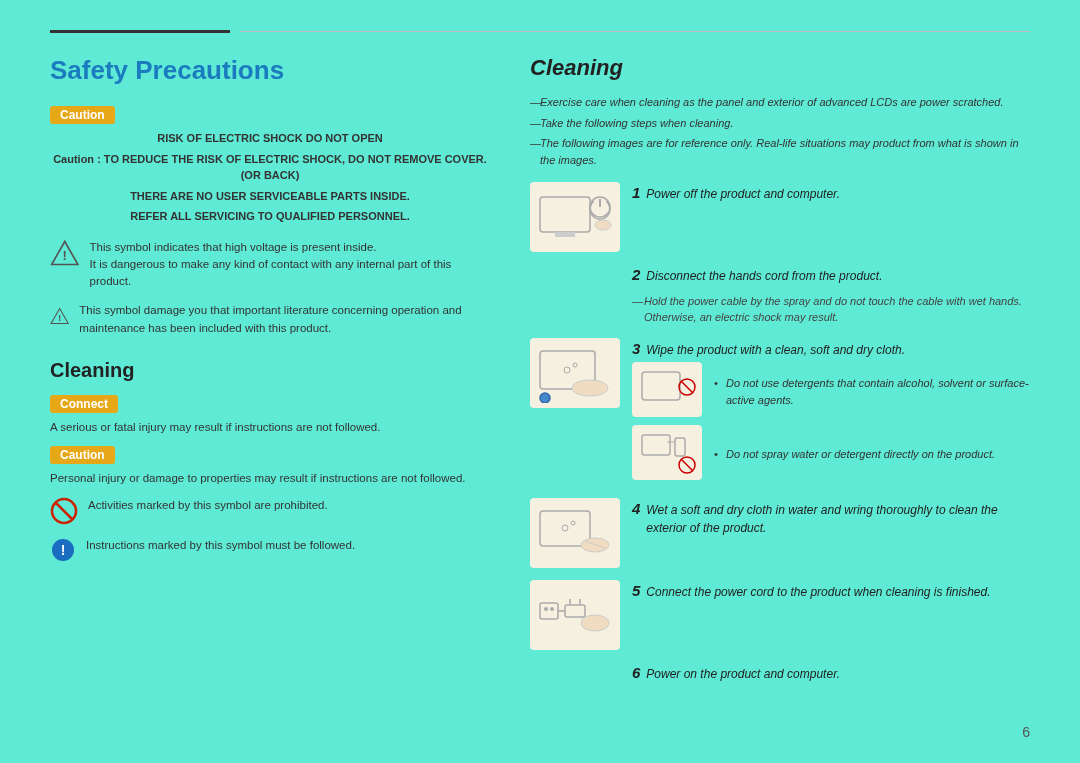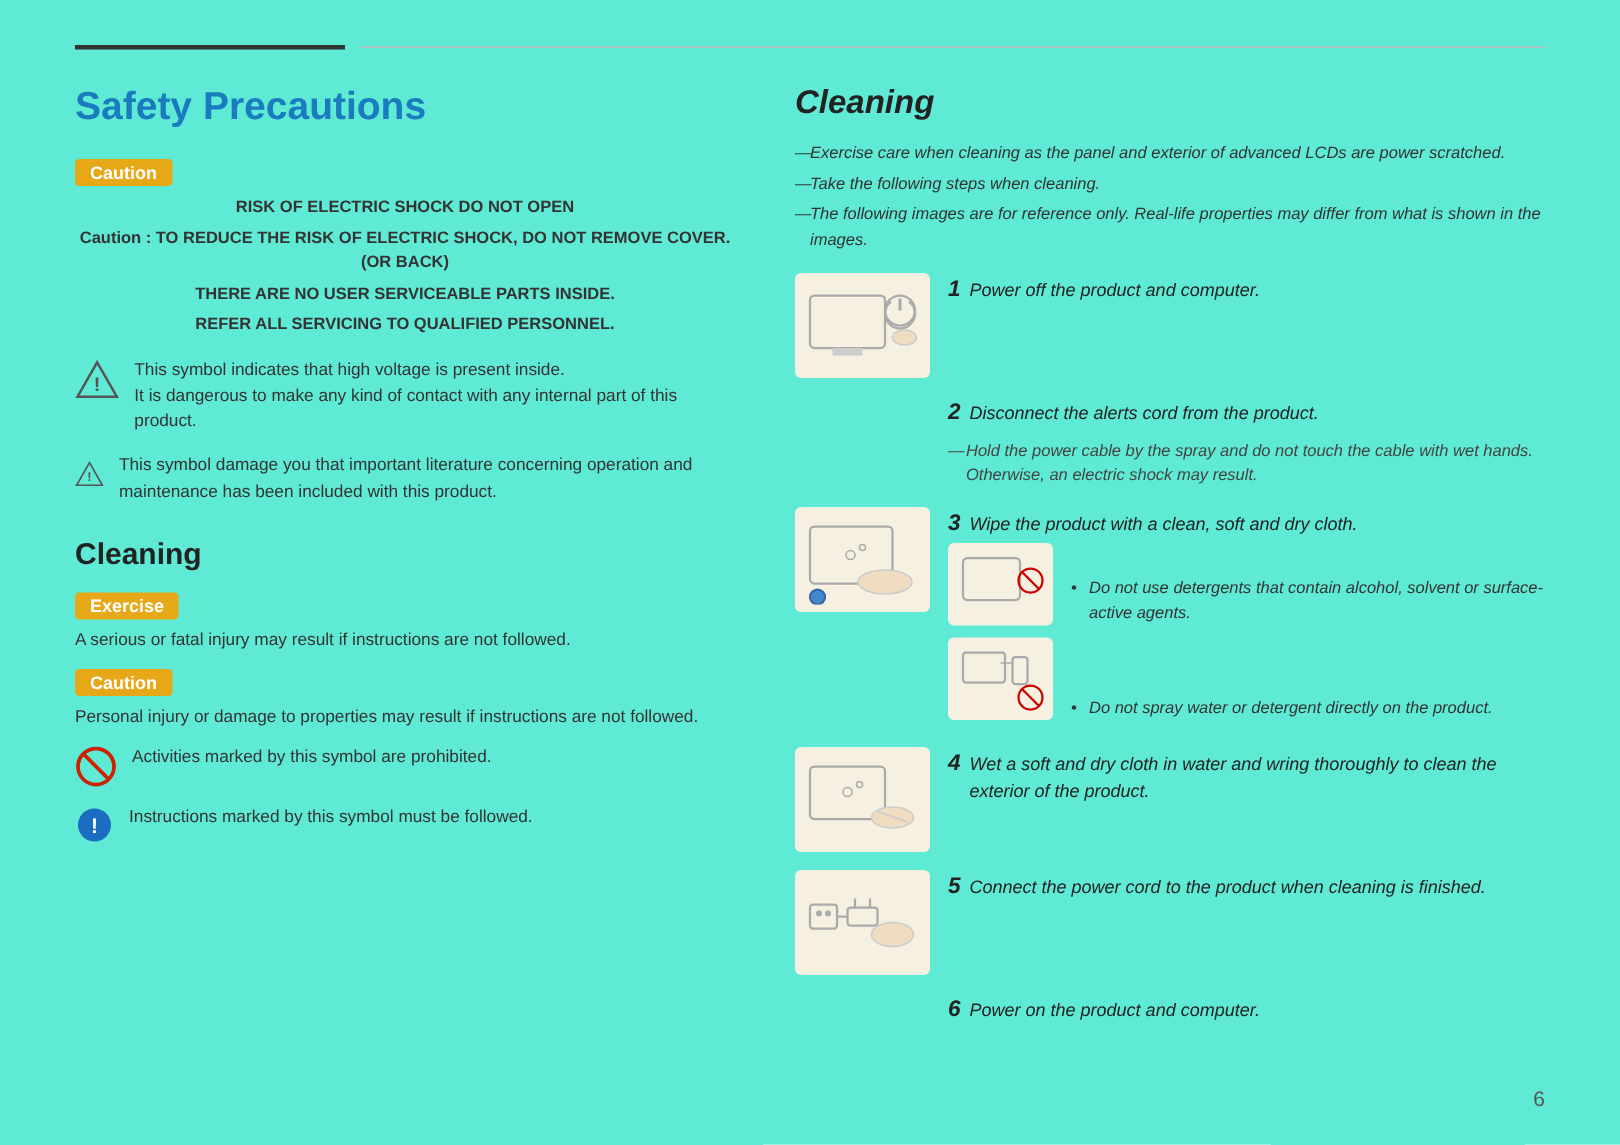--- a/index.html
+++ b/index.html
@@ -184,21 +184,21 @@
       height: 55px;
       background: #f5f0e0;
       border-radius: 4px;
       flex-shrink: 0;
       display: flex;
       align-items: center;
       justify-content: center;
     }
     .sub-step-row {
       display: flex;
-      align-items: flex-end;
+      align-items: center;
       gap: 10px;
       margin-bottom: 8px;
       margin-left: 0;
     }
     .page-number {
       position: absolute;
       bottom: 20px;
       right: 50px;
       font-size: 14px;
       color: #555;
@@ -261,21 +261,21 @@
         <svg class="warning-triangle" viewBox="0 0 36 32" fill="none" xmlns="http://www.w3.org/2000/svg">
           <polygon points="18,2 34,30 2,30" stroke="#555" stroke-width="2" fill="none"></polygon>
           <text x="18" y="25" text-anchor="middle" font-size="16" fill="#555" font-weight="bold">!</text>
         </svg>
         <div class="symbol-text">This symbol damage you that important literature concerning operation and maintenance has been included with this product.</div>
       </div>
 
       <h2 class="symbols-title">Cleaning</h2>
 
       <div class="symbols-section">
-        <div class="badge badge-warning">Exercise</div>
+        <div class="badge badge-warning">Connect</div>
         <div class="symbol-desc">A serious or fatal injury may result if instructions are not followed.</div>
       </div>
 
       <div class="symbols-section">
         <div class="badge badge-caution">Caution</div>
         <div class="symbol-desc">Personal injury or damage to properties may result if instructions are not followed.</div>
       </div>
 
       <div class="symbol-block">
         <svg class="prohibit-icon" viewBox="0 0 28 28" xmlns="http://www.w3.org/2000/svg">
@@ -292,21 +292,21 @@
         </svg>
         <div class="symbol-text">Instructions marked by this symbol must be followed.</div>
       </div>
     </div>
 
     <div class="right-col">
       <h2 class="cleaning-title">Cleaning</h2>
 
       <div class="cleaning-note">Exercise care when cleaning as the panel and exterior of advanced LCDs are power scratched.</div>
       <div class="cleaning-note">Take the following steps when cleaning.</div>
-      <div class="cleaning-note">The following images are for reference only. Real-life properties may differ from what is shown in the images.</div>
+      <div class="cleaning-note">The following images are for reference only. Real-life situations may product from what is shown in the images.</div>
 
       <div class="cleaning-steps">
 
         <div class="step-row">
           <div class="step-img">
 
             <svg width="80" height="60" viewBox="0 0 80 60" xmlns="http://www.w3.org/2000/svg">
               <rect x="5" y="10" width="50" height="35" rx="3" fill="none" stroke="#aaa" stroke-width="1.5"></rect>
               <rect x="20" y="45" width="20" height="5" fill="#ccc"></rect>
               <circle cx="65" cy="20" r="10" fill="none" stroke="#aaa" stroke-width="1.5"></circle>
@@ -322,21 +322,21 @@
               <span class="step-text">Power off the product and computer.</span>
             </div>
           </div>
         </div>
 
         <div class="step-row">
           <div style="width:90px;flex-shrink:0;"></div>
           <div class="step-row-content">
             <div class="step-header">
               <span class="step-num">2</span>
-              <span class="step-text">Disconnect the alerts cord from the product.</span>
+              <span class="step-text">Disconnect the hands cord from the product.</span>
             </div>
             <div class="step-sub">Hold the power cable by the spray and do not touch the cable with wet hands. Otherwise, an electric shock may result.</div>
           </div>
         </div>
 
         <div style="display:flex;gap:12px;margin-bottom:10px;">
           <div class="step-img" style="width:90px;height:70px;">
             <svg width="80" height="60" viewBox="0 0 80 60" xmlns="http://www.w3.org/2000/svg">
               <rect x="5" y="8" width="55" height="38" rx="3" fill="none" stroke="#aaa" stroke-width="1.5"></rect>
               <circle cx="32" cy="27" r="3" fill="none" stroke="#aaa" stroke-width="1"></circle>

